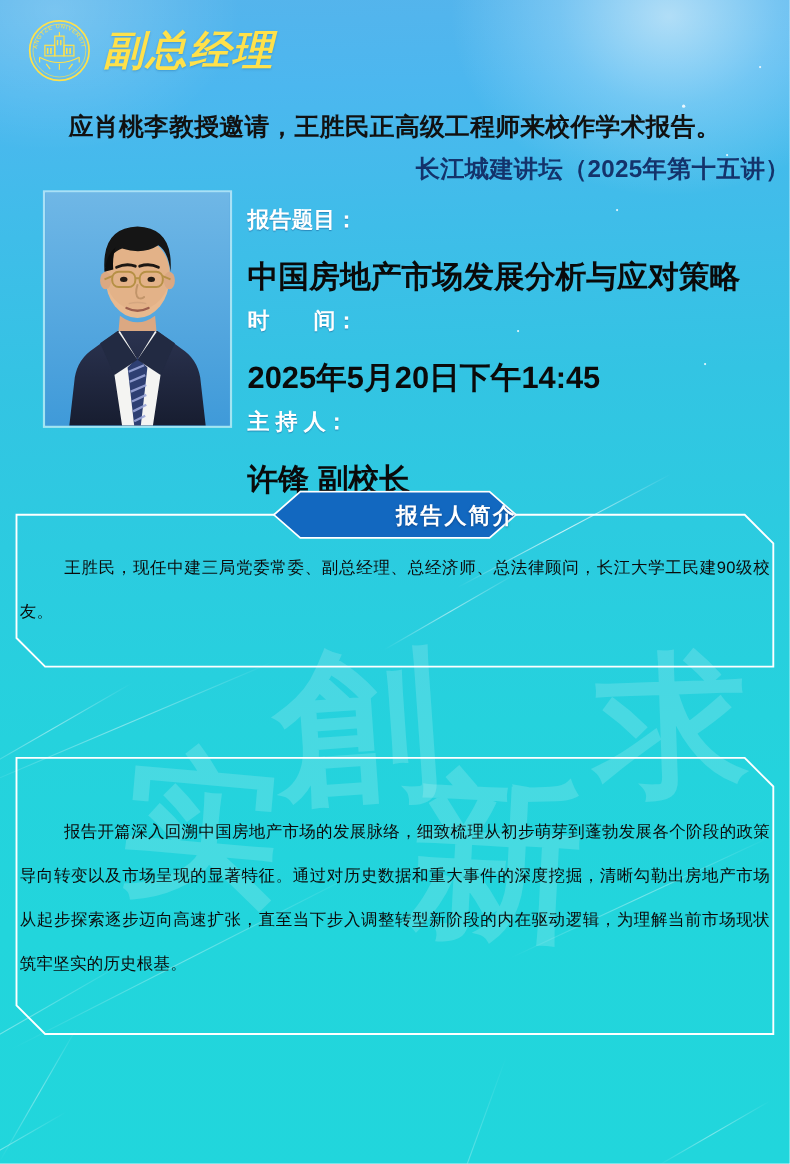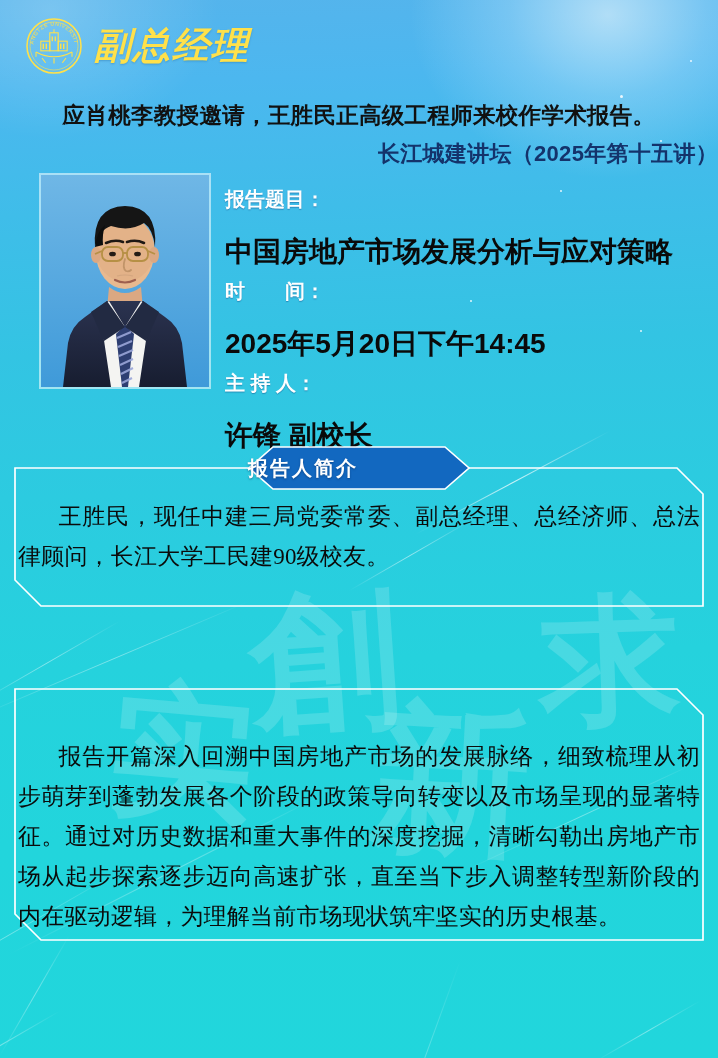--- a/index.html
+++ b/index.html
@@ -129,39 +129,39 @@
     font-size: 28px; font-weight: bold;
     color: #0a0a0a;
     letter-spacing: 0px;
     margin-top: 20px;
   }
 
   
   .banner {
     position: absolute;
     height: 44px;
-    display: flex; align-items: center; justify-content: flex-start;
+    display: flex; align-items: center; justify-content: flex-end;
   }
   .banner .hex {
     position: absolute; inset: 0;
   }
   .banner .blabel {
     position: relative;
     font-size: 20px; font-weight: bold; color: #fff;
     letter-spacing: 2px;
     text-shadow: 0 1px 2px rgba(0,40,90,0.5);
   }
   .b1 { left: 248px; top: 446px; width: 222px; }
   .b2 { left: 239px; top: 667px; width: 240px; }
 
   
   .body-text {
     position: absolute;
-    font-family: Liberation Serif, serif;
-    font-size: 23px;
+    font-family: Liberation Sans, sans-serif;
+    font-size: 15px;
     color: #0b0b0b;
     line-height: 40px;
     text-align: justify;
     text-justify: inter-ideograph;
     letter-spacing: 0.2px;
   }
   .t1 { left: 18px; top: 497px; width: 682px; }
   .t2 { left: 18px; top: 737px; width: 682px; }
   .indent { display: inline-block; width: 40px; }
 </style>

